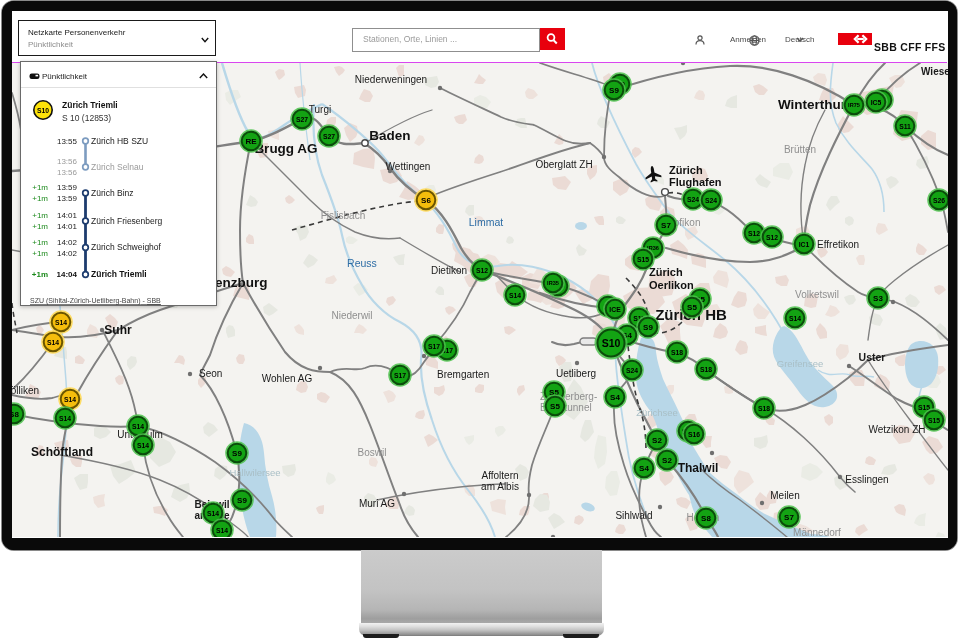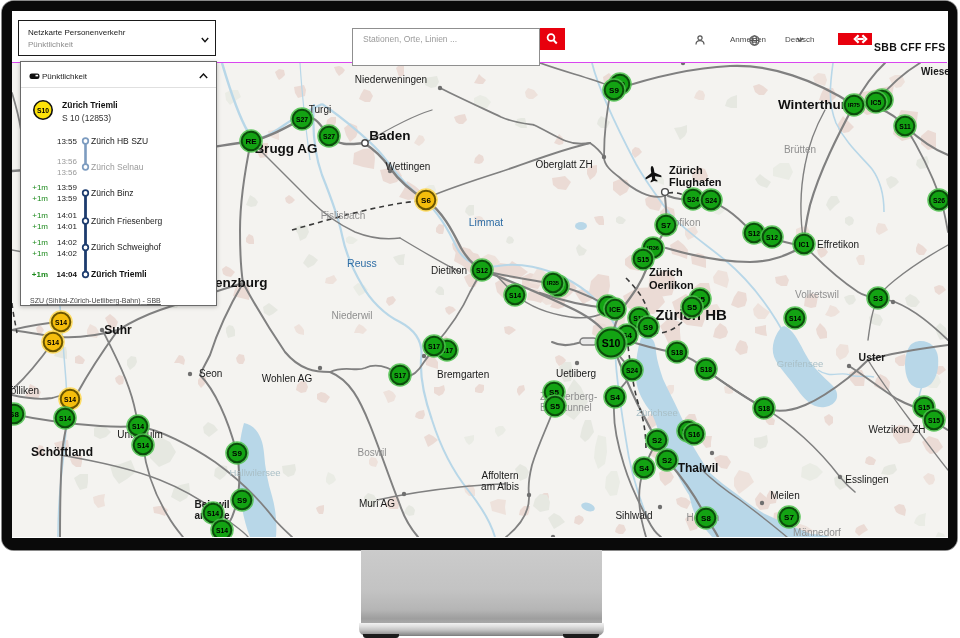--- a/index.html
+++ b/index.html
@@ -1,21 +1,21 @@
 <!DOCTYPE html>
 <html><head><meta charset="utf-8">
 <style>
 * { margin:0; padding:0; box-sizing:border-box; }
 body { width:960px; height:638px; background:#ffffff; font-family:"Liberation Sans", sans-serif; position:relative; overflow:hidden; }
 .monitor { position:absolute; left:2px; top:1px; width:955px; height:549px; background:#0a0a0a; border-radius:12px; box-shadow:0 0 0 1px #8a8a8a; }
 .header { position:absolute; left:0; top:0; width:935px; height:52px; background:#ffffff; border-bottom:1px solid #d946ef; z-index:5; }
 .dd { position:absolute; left:6px; top:9px; width:198px; height:36px; border:1px solid #1a1a1a; background:#fff; }
 .dd .l1 { position:absolute; left:9px; top:7px; font-size:8px; color:#1a1a1a; }
 .dd .l2 { position:absolute; left:9px; top:19px; font-size:8px; color:#8d8d8d; }
-.search { position:absolute; left:340px; top:17px; width:188px; height:38px; border:1px solid #8f8f8f; background:#fff; }
+.search { position:absolute; left:340px; top:17px; width:188px; height:24px; border:1px solid #8f8f8f; background:#fff; }
 .search .ph { position:absolute; left:10px; top:5px; font-size:8.5px; color:#9a9a9a; }
 .sbtn { position:absolute; left:528px; top:17px; width:25px; height:22px; background:#e8000d; }
 .hr-item { position:absolute; top:24px; font-size:8px; color:#4a4a4a;margin-left:23px; }
 .logo-txt { position:absolute; left:862px; top:30px; font-size:10.5px; font-weight:bold; color:#111; letter-spacing:0.3px; white-space:nowrap; }
 .panel { position:absolute; left:8px; top:50px; width:197px; height:245px; background:#fff; border:1px solid #6a6a6a; box-shadow:0 1px 4px rgba(0,0,0,0.25); z-index:6; }
 .stand-neck { position:absolute; left:361px; top:550px; width:241px; height:73px; background:linear-gradient(180deg,#cbcbcb 0%,#c3c3c3 55%,#b5b5b5 82%,#9e9e9e 94%,#a8a8a8 100%); }
 .stand-base { position:absolute; left:359px; top:623px; width:245px; height:13px; background:linear-gradient(180deg,#f2f2f2 0%,#e0e0e0 25%,#c2c2c2 55%,#8f8f8f 90%,#787878 100%); border-radius:0 0 7px 7px; }
 .foot { position:absolute; top:634px; height:4px; background:#1c1c1c; border-radius:0 0 3px 3px; }
 </style></head>
 <body>

